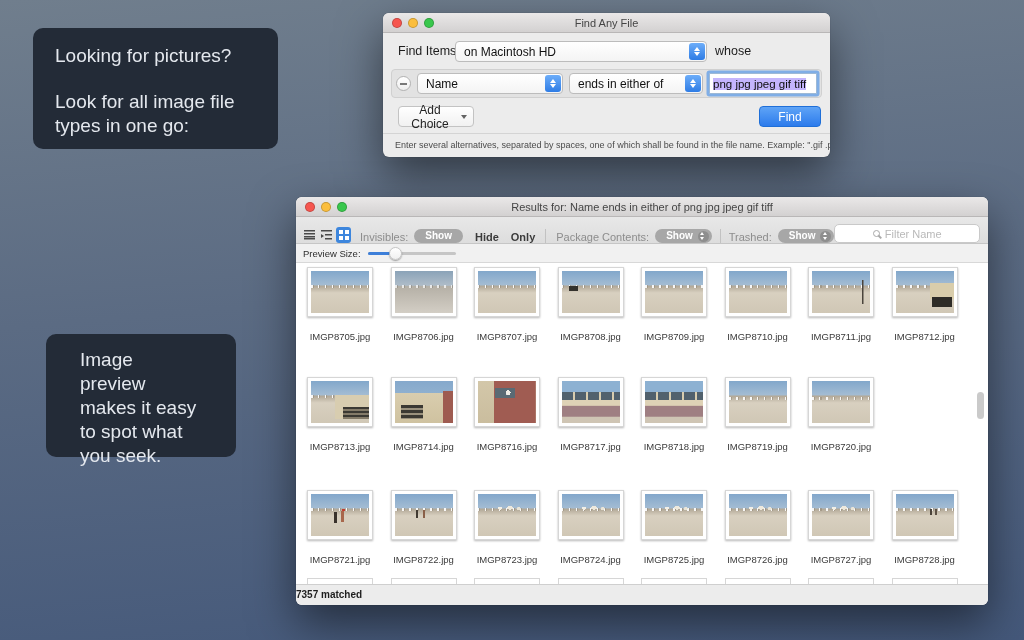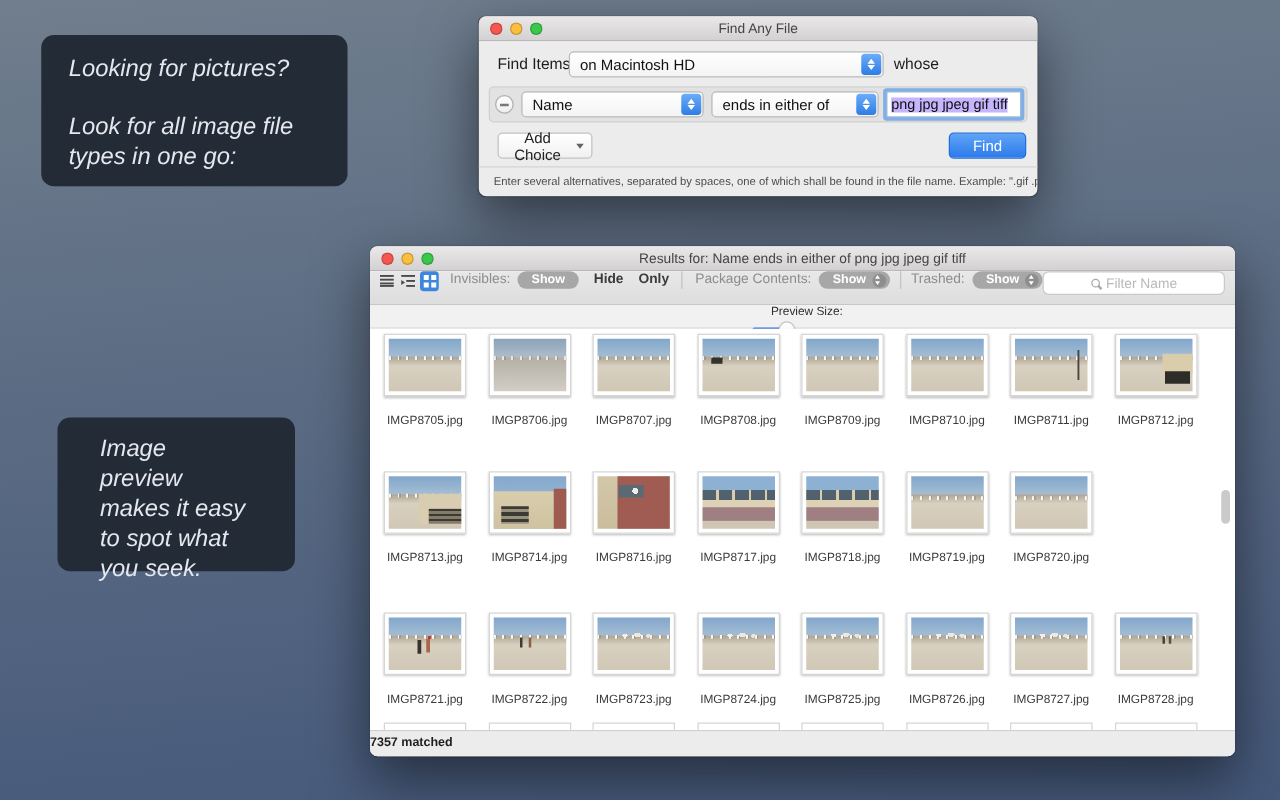--- a/index.html
+++ b/index.html
@@ -2,21 +2,21 @@
 <html><head>
 <meta charset="utf-8">
 <style>
   html,body{margin:0;padding:0;}
   body{width:1024px;height:640px;overflow:hidden;font-family:"Liberation Sans","DejaVu Sans",sans-serif;
        background:linear-gradient(175deg,#707e8d 0%,#5b6b83 45%,#44587a 100%);position:relative;}
   *{box-sizing:border-box;}
 
   
   .callout{position:absolute;background:#232b37;border-radius:10px;color:#e4e8ee;font-size:19px;line-height:1.26;}
-  .callout p{margin:0;font-style:italic;}
+  .callout p{margin:0;}
   .callout p + p{margin-top:22px;}
   .callout-1{left:33px;top:28px;width:245px;height:121px;padding:16px 22px;}
   .callout-2{left:46px;top:334px;width:190px;height:123px;padding:14px 34px;}
 
   
   .window{position:absolute;border-radius:6px;box-shadow:0 18px 45px rgba(0,0,0,.5),0 0 1px rgba(0,0,0,.45);}
   .titlebar{position:relative;height:20px;background:linear-gradient(#eae8e8,#d3d1d1);
             border-bottom:1px solid #b9b7b7;border-radius:6px 6px 0 0;}
   .title{position:absolute;left:50%;top:0;transform:translateX(-50%);line-height:20px;
          font-size:11px;color:#454545;white-space:nowrap;}
@@ -55,21 +55,21 @@
               display:flex;align-items:center;justify-content:center;gap:6px;cursor:default;}
   .caret-down{width:0;height:0;border-left:3.5px solid transparent;border-right:3.5px solid transparent;border-top:4.5px solid #636363;}
   .find-btn{position:absolute;right:9px;top:0;height:21px;width:62px;border:1px solid #1f6fd8;border-radius:4px;
             background:linear-gradient(#5fa4f6,#2c7bec);color:#fff;font-size:12px;cursor:default;}
   .fw-hint{position:absolute;left:0;right:0;top:120px;border-top:1px solid #d4d4d4;padding:6px 6px 0 12px;
            font-size:9px;color:#4b4b4b;white-space:nowrap;overflow:hidden;}
 
   
   .results-window{left:296px;top:197px;width:692px;height:408px;background:#fff;}
   .toolbar{position:absolute;left:0;right:0;top:20px;height:27px;background:linear-gradient(#e8e8e8,#dddddd);
-           border-bottom:1px solid #c6c6c6;display:flex;align-items:flex-start;padding:0 8px 0 6px;}
+           border-bottom:1px solid #c6c6c6;display:flex;align-items:flex-end;padding:0 8px 0 6px;}
   .seg{display:flex;align-items:center;gap:2px;margin-right:9px;}
   .seg-btn{width:15px;height:16px;display:flex;align-items:center;justify-content:center;cursor:default;}
   .seg-btn.selected{background:#3d86dd;border-radius:3px;}
   .icon-list{width:11px;height:10px;background-image:linear-gradient(#4a4a4a,#4a4a4a),linear-gradient(#4a4a4a,#4a4a4a),linear-gradient(#4a4a4a,#4a4a4a),linear-gradient(#4a4a4a,#4a4a4a);
              background-size:11px 1.5px;background-position:0 0,0 2.8px,0 5.6px,0 8.4px;background-repeat:no-repeat;}
   .icon-outline{position:relative;width:11px;height:10px;background-image:linear-gradient(#4a4a4a,#4a4a4a),linear-gradient(#4a4a4a,#4a4a4a),linear-gradient(#4a4a4a,#4a4a4a);
              background-size:11px 1.5px,7px 1.5px,7px 1.5px;background-position:0 0,4px 4.2px,4px 8.4px;background-repeat:no-repeat;}
   .icon-outline::before{content:"";position:absolute;left:0;top:4px;width:0;height:0;
              border-top:2.5px solid transparent;border-bottom:2.5px solid transparent;border-left:3.5px solid #4a4a4a;}
   .icon-grid{width:10px;height:10px;background-image:linear-gradient(#fff,#fff),linear-gradient(#fff,#fff),linear-gradient(#fff,#fff),linear-gradient(#fff,#fff);
@@ -85,21 +85,21 @@
   .pill-arrows::after{bottom:1.5px;border-top:3.2px solid #fff;}
   .tb-strong{color:#3b3b3b;font-weight:bold;font-size:11px;cursor:default;}
   .tb-divider{width:1px;height:14px;background:#c2c2c2;}
   .m-l6{margin-left:6px;}.m-l8{margin-left:8px;}.m-l10{margin-left:10px;}.m-l12{margin-left:12px;}
   .filter-field{margin-left:auto;width:158px;height:19px;background:#fff;border:1px solid #c9c9c9;border-radius:5px;
         display:flex;align-items:center;justify-content:center;gap:5px;cursor:text;}
   .mag{width:7px;height:7px;border:1.5px solid #a9a9a9;border-radius:50%;position:relative;}
   .mag::after{content:"";position:absolute;width:4px;height:1.5px;background:#a9a9a9;transform:rotate(45deg);right:-3.5px;bottom:-1.5px;}
   .ph{color:#b9b9b9;font-size:11px;}
   .preview-bar{position:absolute;left:0;right:0;top:47px;height:19px;background:#f1f1f1;border-bottom:1px solid #d8d8d8;
-        display:flex;align-items:center;padding-left:7px;gap:7px;flex-direction:column;}
+        display:flex;align-items:center;padding-left:7px;gap:7px;}
   .pv-label{font-size:9.5px;color:#2e2e2e;}
   .slider{position:relative;width:88px;height:3px;background:#c6c6c6;border-radius:2px;}
   .slider-fill{position:absolute;left:0;top:0;height:3px;width:27px;background:#3d7fd9;border-radius:2px;}
   .slider-knob{position:absolute;left:21px;top:-5px;width:13px;height:13px;border-radius:50%;
         background:linear-gradient(#ffffff,#f0f0f0);border:1px solid #c6c6c6;box-shadow:0 1px 1.5px rgba(0,0,0,.35);}
   .content{position:absolute;left:0;right:0;top:66px;height:321px;background:#fff;overflow:hidden;}
   .grid-row{position:absolute;left:11px;display:flex;gap:17.5px;}
   .row-1{top:4px;}.row-2{top:114px;}.row-3{top:227px;justify-content:flex-end;}.row-partial{top:315px;}
   .cell{width:66px;display:flex;flex-direction:column;align-items:center;cursor:default;}
   .frame{width:66px;height:50px;background:#fff;border:1px solid #d6d6d6;box-shadow:0 1px 2px rgba(0,0,0,.28);

